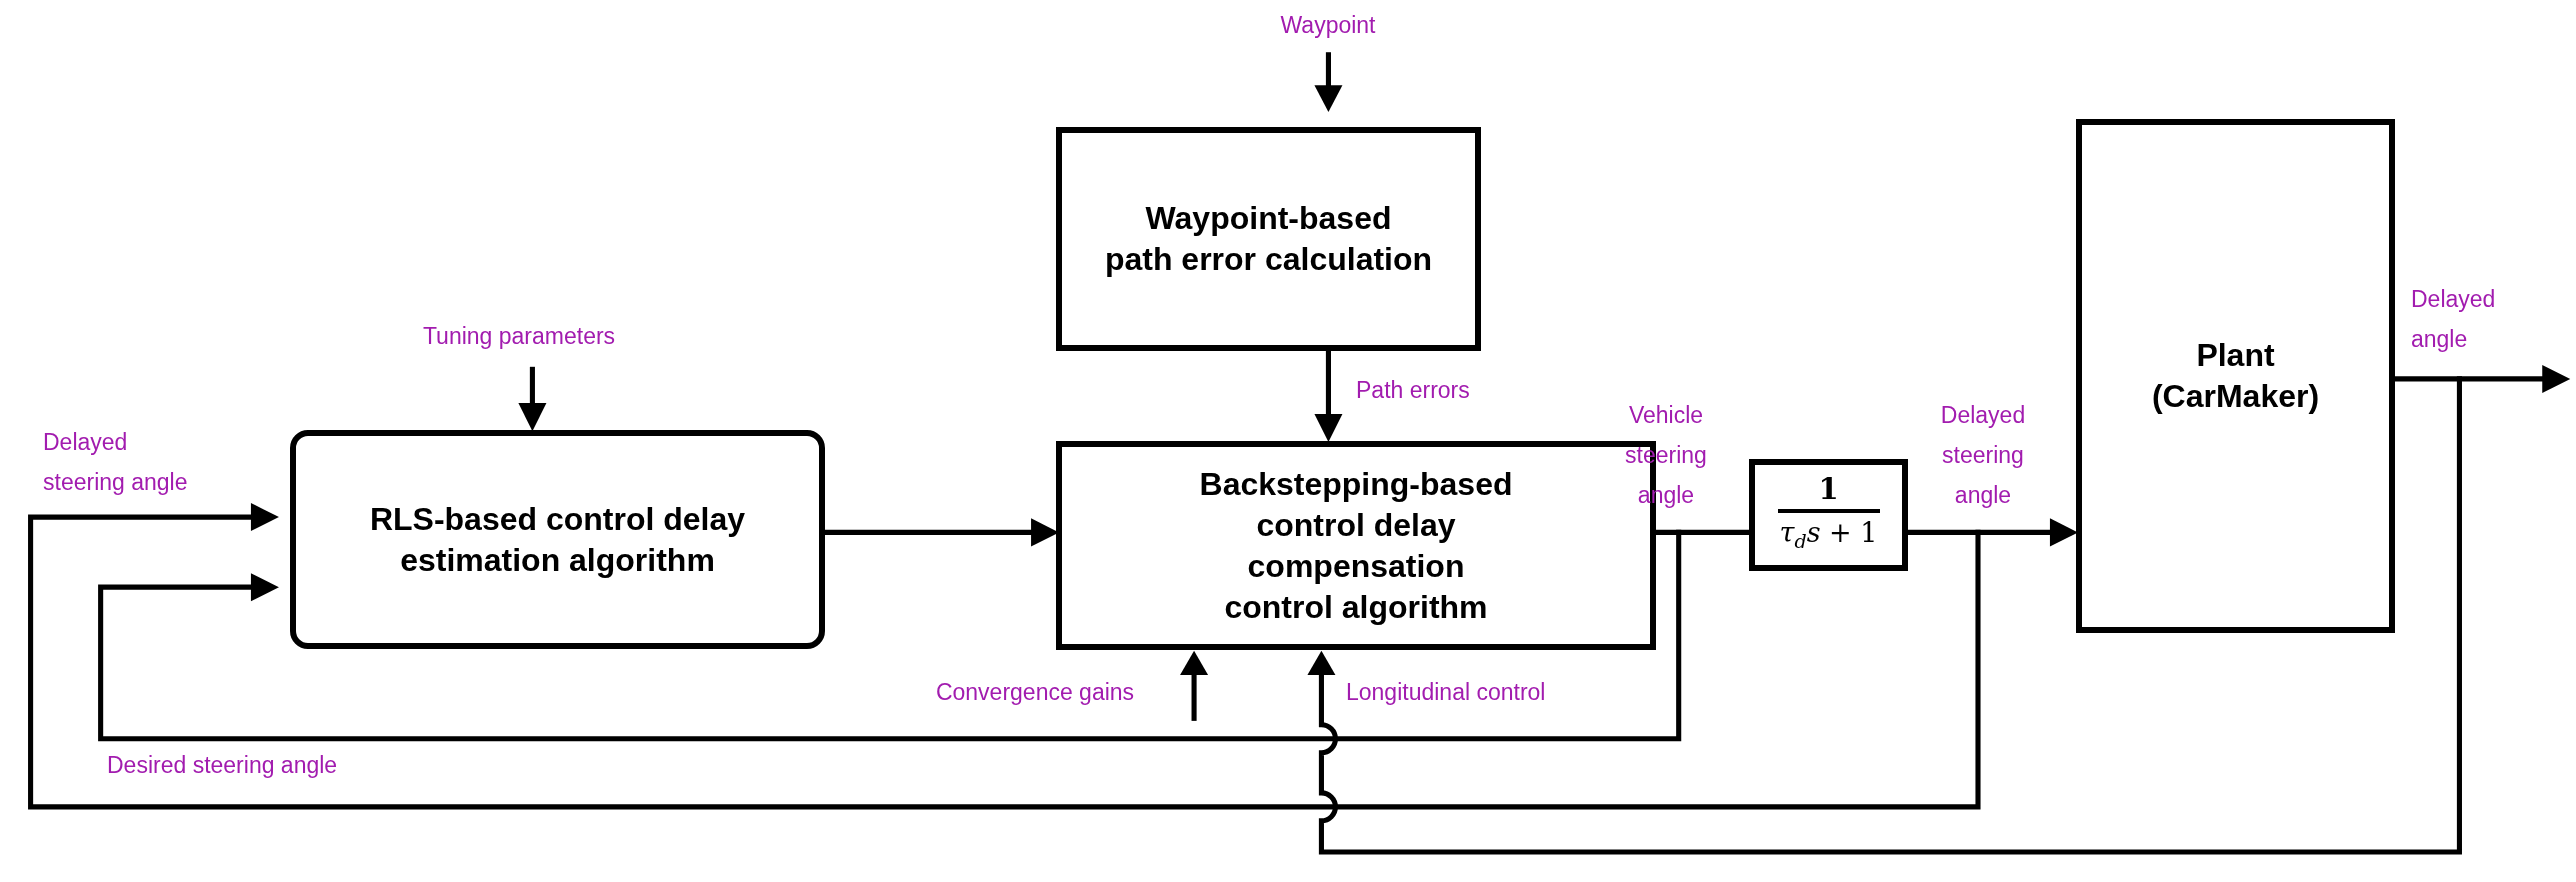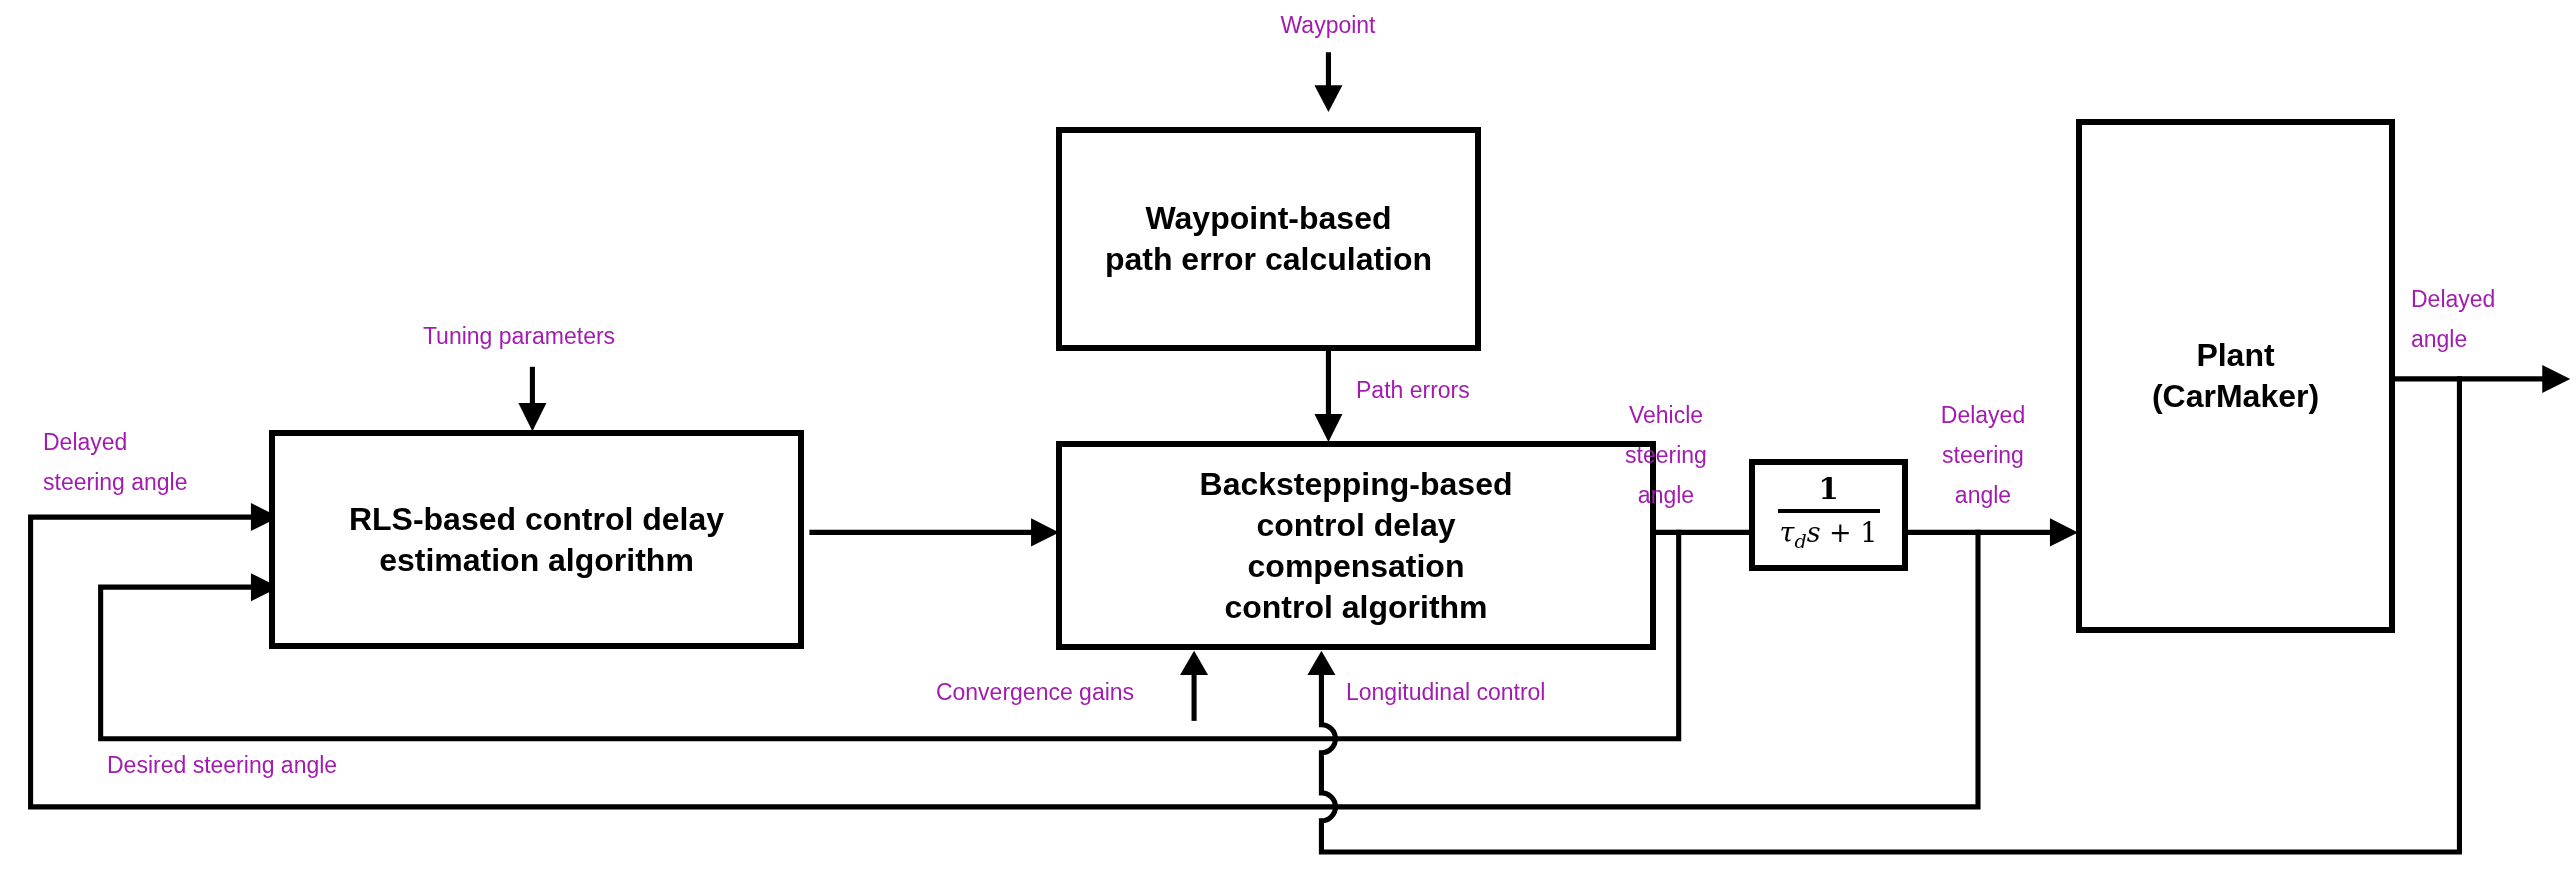--- a/index.html
+++ b/index.html
@@ -65,21 +65,21 @@
 
     <path d="M 3105 836 L 3105 1267 L 47 1267 L 47 812 L 395 812"></path>
     <polygon points="393,790 393,834 437,812"></polygon>
   </svg>
 
   <div class="box" style="left:1056px;top:111px;width:425px;height:224px;margin-top:16px;">
     <div>Waypoint-based</div>
     <div>path error calculation</div>
   </div>
 
-  <div class="box" style="left:269px;top:430px;width:535px;height:219px;">
+  <div class="box" style="left:290px;top:430px;width:535px;height:219px;border-radius:18px;">
     <div>RLS-based control delay</div>
     <div>estimation algorithm</div>
   </div>
 
   <div class="box" style="left:1056px;top:441px;width:600px;height:209px;font-size:32px;line-height:41px;">
     <div>Backstepping-based</div>
     <div>control delay</div>
     <div>compensation</div>
     <div>control algorithm</div>
   </div>

